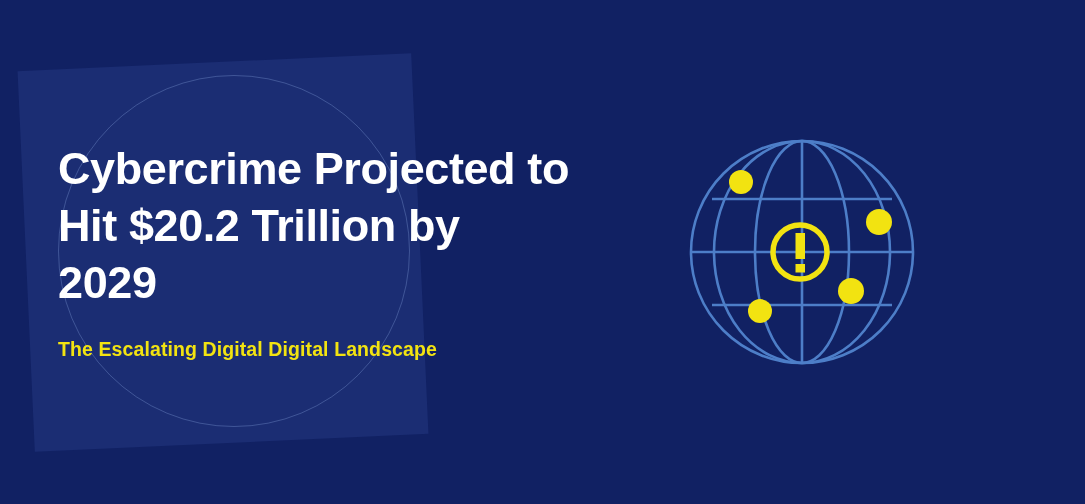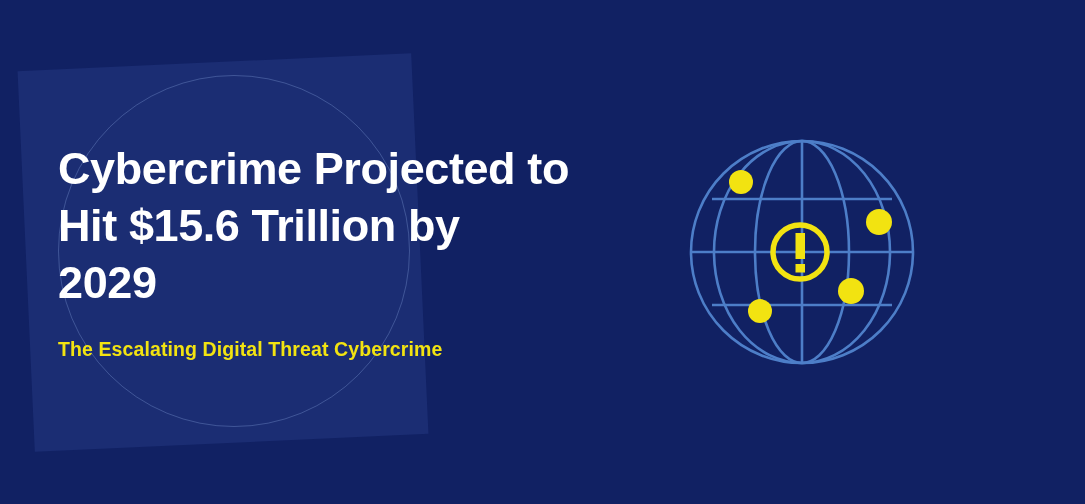--- a/index.html
+++ b/index.html
@@ -97,23 +97,23 @@
 
 <div id="slide">
 
   <div class="bg-layer">
     <div class="bg-panel"></div>
     <div class="bg-ring"></div>
   </div>
 
   <div class="text-block">
     <h1 class="headline">Cybercrime Projected to
-Hit $15.6 Trillion by
+Hit $20.2 Trillion by
 2029</h1>
-    <p class="subtitle">The Escalating Digital Threat Cybercrime</p>
+    <p class="subtitle">The Escalating Digital Digital Landscape</p>
   </div>
 
   <div class="globe-wrap">
     <svg class="globe-svg" viewBox="0 0 252 252" xmlns="http://www.w3.org/2000/svg">
 
       <g fill="none" stroke="#4d7ec8" stroke-width="2.6">
 
         <circle cx="126" cy="126" r="111"></circle>
 
         <line x1="36" y1="73" x2="216" y2="73"></line>

